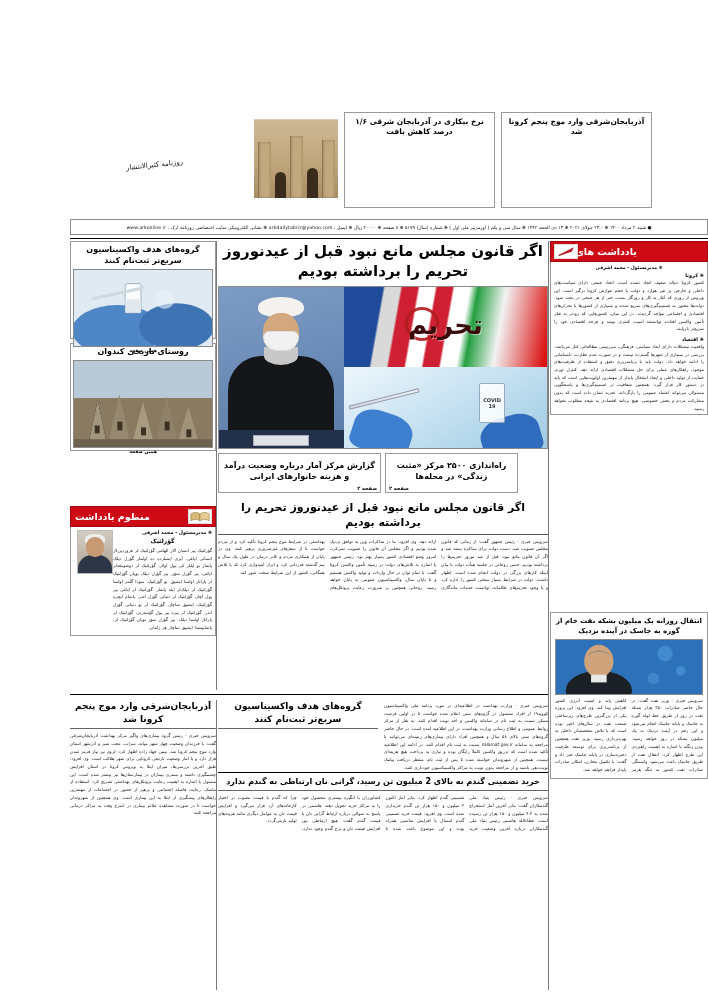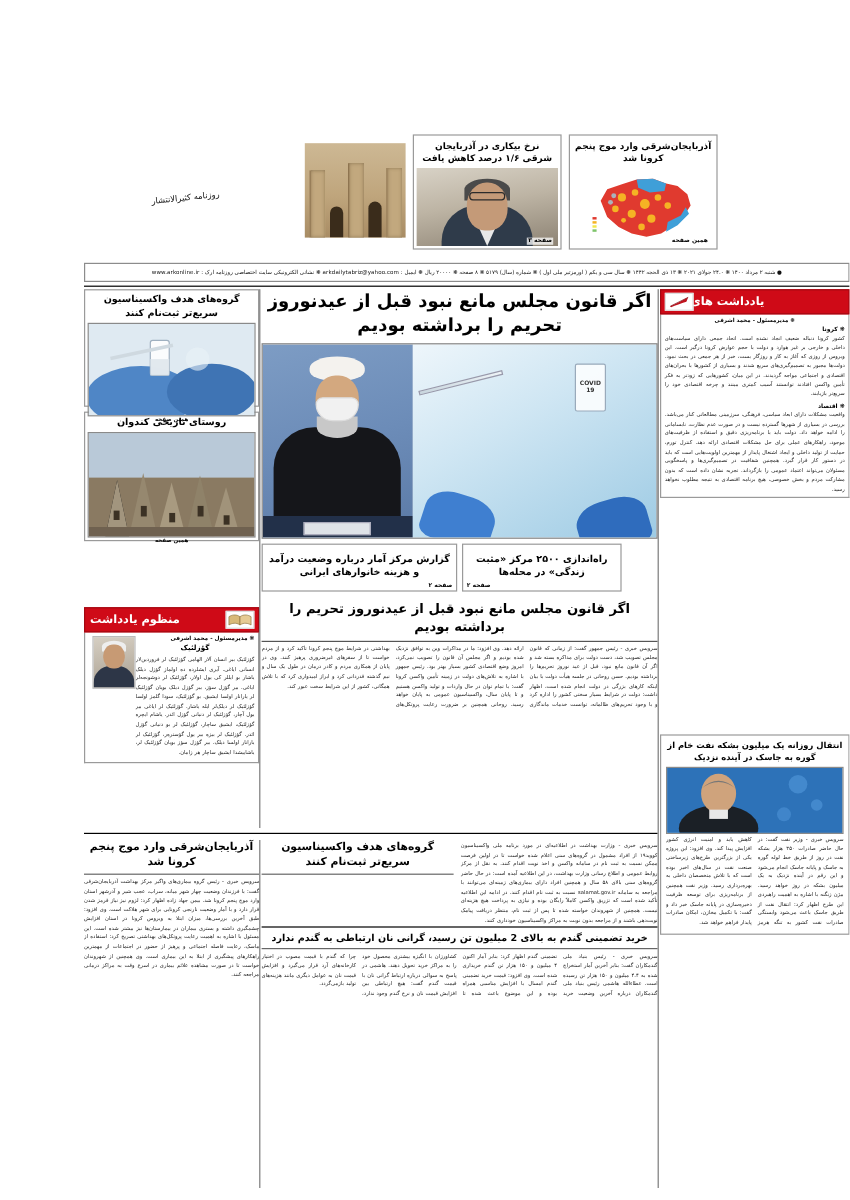--- a/index.html
+++ b/index.html
@@ -74,25 +74,25 @@
   }
   .brick-row { display: flex; gap: 4px; align-items: flex-end; height: 62px; }
   .arch {
     width: 11px; height: 30px;
     background: #3a2c1b;
     border-radius: 6px 6px 0 0;
     align-self: flex-end;
   }
 
   .teaser {
-    width: 124px; height: 96px;
+    width: 151px; height: 96px;
     border: 1px solid #9a9a9a;
     background: #fff;
     display: flex;
-    flex-direction: column;
+    flex-direction: row;
     padding: 2px;
     position: relative;
   }
   .teaser-title {
     font-size: 7.5px;
     font-weight: bold;
     text-align: center;
     line-height: 1.35;
     padding: 2px 2px 3px 2px;
     color: #000;
@@ -503,20 +503,24 @@
         <div class="r-robe"></div>
         <div class="r-turban"></div>
         <div class="r-face"></div>
         <div class="r-beard"></div>
         <div class="r-mask"></div>
         <div class="r-desk"></div>
         <div class="r-plate"></div>
       </div>
 
       <div class="photo-left-stack">
+        <div class="photo-flags">
+          <div class="tahrim-seal"></div>
+          <div class="tahrim">تحریم</div>
+        </div>
         <div class="photo-vaccine">
           <div class="glove g1"></div>
           <div class="glove g2"></div>
           <div class="syringe"></div>
           <div class="vial">COVID 19</div>
         </div>
       </div>
     </div>
 
     <div style="display:flex; flex-direction:row-reverse; gap:4px; margin-top:4px;">

